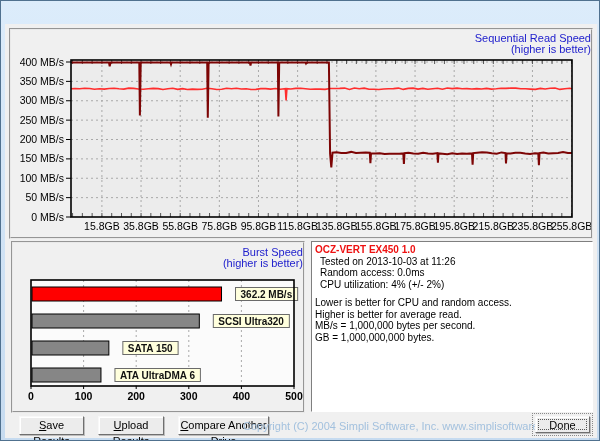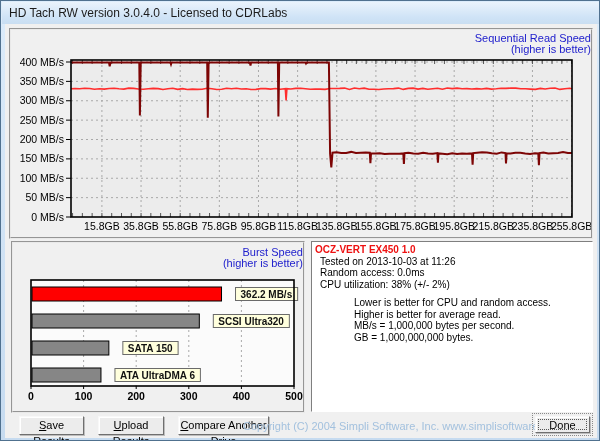--- a/index.html
+++ b/index.html
@@ -23,40 +23,37 @@
   #seq-chart   { position:absolute; left:0; top:0; }
   #burst-chart { position:absolute; left:0; top:0; }
 
   .axis-label  { font-family:"Liberation Sans","DejaVu Sans",sans-serif; font-size:10.5px; fill:#000; }
   .axis-bold   { font-family:"Liberation Sans","DejaVu Sans",sans-serif; font-size:10.5px; font-weight:bold; fill:#000; }
   .callout-txt { font-family:"Liberation Sans","DejaVu Sans",sans-serif; font-size:10px; font-weight:bold; fill:#111; }
 
   #drive-name { color:#ee1111; font-weight:bold; }
   .ind { padding-left:5px; }
   #avg-write-row { background:#ffffb4; color:#aa1c1c; padding-left:5px; margin:0 -3px; padding-right:3px; }
-  #info-notes { margin-top:6px;margin-left:39px; }
+  #info-notes { margin-top:6px; }
 
   .win-btn { position:absolute; height:19px; background:#ececec; font-size:11px; color:#000;
     border:1px solid; border-color:#f8f8f8 #6f6f6f #6f6f6f #f8f8f8;
     box-shadow:inset 1px 1px 0 #ffffff, 1px 1px 0 #bdbdbd; text-align:center; line-height:16px;
     font-family:"Liberation Sans","DejaVu Sans",sans-serif; cursor:default; user-select:none; }
   .mn { text-decoration:underline; }
   #copyright { position:absolute; left:238px; top:396px; width:292px; text-align:center;
     font-size:11px; color:#a3c1de; white-space:nowrap; }
   #done-wrap { position:absolute; left:527px; top:389px; border:1px dotted #8a8a8a; padding:2px; }
   #done-btn { position:relative; width:55px; height:17px; display:block; }
   #done-focus { position:absolute; inset:2px; border:1px dotted #555; pointer-events:none; }
 </style>
 </head>
 <body>
 
 <div id="window">
-  <div id="titlebar">
-    <span id="title-text">HD Tach RW version 3.0.4.0 - Licensed to CDRLabs</span>
-  </div>
 
   <div id="client">
 
     <div id="seq-panel" class="etched">
       <div class="panel-title" style="top:2px;">Sequential Read Speed</div>
       <div class="panel-title" style="top:13px;">(higher is better)</div>
       <svg id="seq-chart" width="580" height="207">
           <rect x="60" y="30" width="501" height="157" fill="#ececec"></rect>
           <line x1="60" y1="32" x2="561" y2="32" stroke="#a9a9a9" stroke-width="1" stroke-dasharray="2,3"></line>
           <line x1="60" y1="51.375" x2="561" y2="51.375" stroke="#a9a9a9" stroke-width="1" stroke-dasharray="2,3"></line>
@@ -254,21 +251,21 @@
           <text x="228.4" y="157" class="axis-bold" text-anchor="middle">400</text>
           <line x1="281" y1="143" x2="281" y2="146" stroke="#000" stroke-width="1"></line>
           <text x="281" y="157" class="axis-bold" text-anchor="middle">500</text>
         </svg>
     </div>
 
     <div id="info-panel">
       <div id="drive-name">OCZ-VERT EX450 1.0</div>
       <div class="ind">Tested on 2013-10-03 at 11:26</div>
       <div class="ind">Random access: 0.0ms</div>
-      <div class="ind">CPU utilization: 38% (+/- 2%)</div>
+      <div class="ind">CPU utilization: 4% (+/- 2%)</div>
       <div id="info-notes">
         <div>Lower is better for CPU and random access.</div>
         <div>Higher is better for average read.</div>
         <div>MB/s = 1,000,000 bytes per second.</div>
         <div>GB = 1,000,000,000 bytes.</div>
       </div>
     </div>
 
     <button class="win-btn" style="left:14px; top:392px; width:65px;"><span class="mn">S</span><span>ave Results</span></button>
     <button class="win-btn" style="left:93px; top:392px; width:66px;"><span class="mn">U</span><span>pload Results</span></button>

